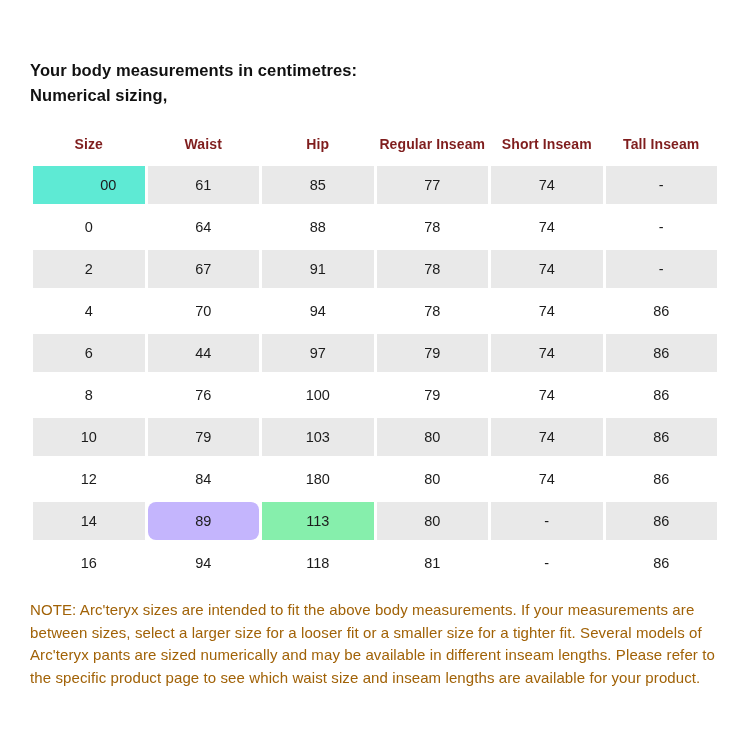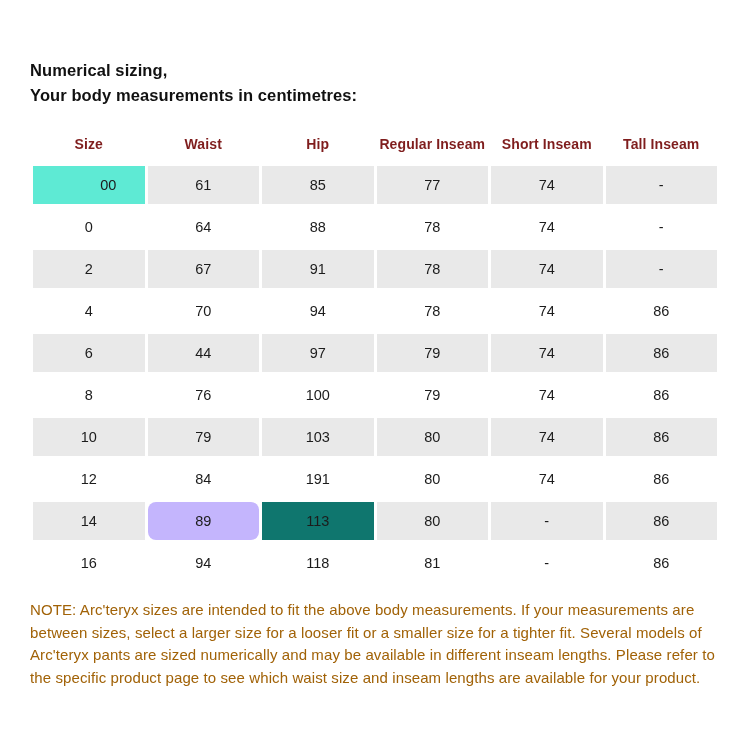--- a/index.html
+++ b/index.html
@@ -55,22 +55,22 @@
     color: #a16207;
     letter-spacing: 0.1px;
   }
 </style>
 </head>
 <body>
 
 <div class="page">
 
   <div class="title">
+    <div>Your body measurements in centimetres:</div>
     <div>Numerical sizing,</div>
-    <div>Your body measurements in centimetres:</div>
   </div>
 
   <table class="size-table">
     <thead>
       <tr>
         <th>Size</th>
         <th>Waist</th>
         <th>Hip</th>
         <th>Regular Inseam</th>
         <th>Short Inseam</th>
@@ -130,29 +130,29 @@
           <td style="background: rgb(233, 233, 233);">10</td>
           <td style="background: rgb(233, 233, 233);">79</td>
           <td style="background: rgb(233, 233, 233);">103</td>
           <td style="background: rgb(233, 233, 233);">80</td>
           <td style="background: rgb(233, 233, 233);">74</td>
           <td style="background: rgb(233, 233, 233);">86</td>
         </tr>
         <tr>
           <td>12</td>
           <td>84</td>
-          <td>191</td>
+          <td>180</td>
           <td>80</td>
           <td>74</td>
           <td>86</td>
         </tr>
         <tr>
           <td style="background: rgb(233, 233, 233);">14</td>
           <td style="background: #c4b5fd; border-radius: 8px;">89</td>
-          <td style="background: #0f766e;">113</td>
+          <td style="background: #86efac;">113</td>
           <td style="background: rgb(233, 233, 233);">80</td>
           <td style="background: rgb(233, 233, 233);">-</td>
           <td style="background: rgb(233, 233, 233);">86</td>
         </tr>
         <tr>
           <td>16</td>
           <td>94</td>
           <td>118</td>
           <td>81</td>
           <td>-</td>

